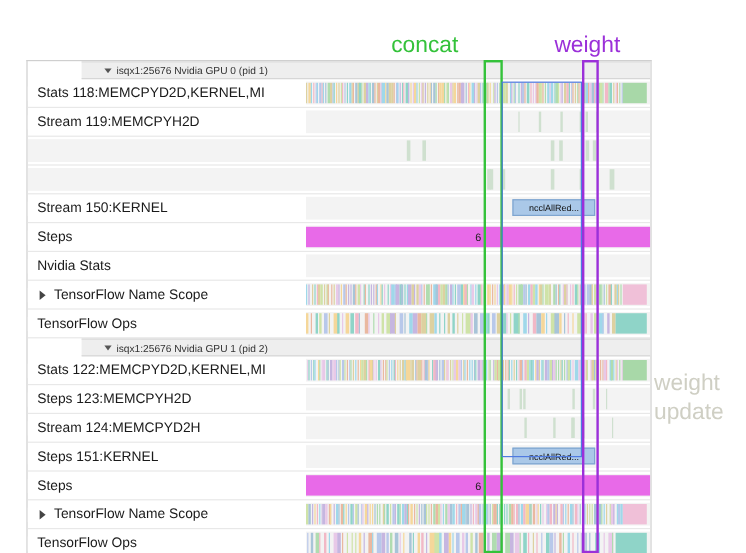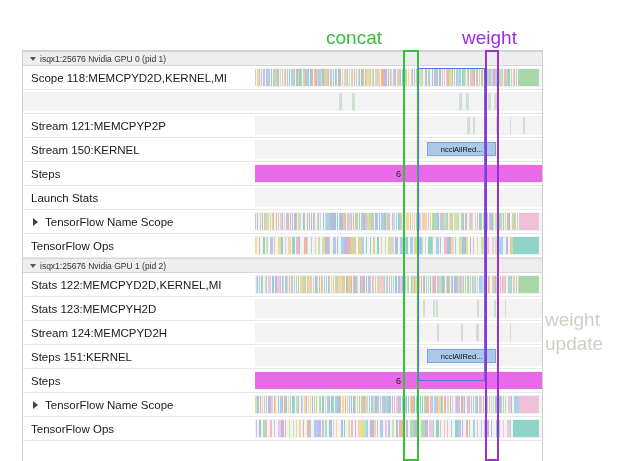--- a/index.html
+++ b/index.html
@@ -46,22 +46,23 @@
   }
   .group-header {
     height: 15px;
     background: #eeeeee;
     border-bottom: 1px solid #d6d6d6;
     border-top: 1px solid #d6d6d6;
     font-size: 8.5px;
     color: #333;
     display: flex;
     align-items: center;
-    padding-left: 8px;
+    padding-left: 20px;
     box-sizing: border-box;
+    margin-left: 45px;
   }
   .group-header .tri {
     display: inline-block;
     width: 0; height: 0;
     border-left: 4px solid #555;
     border-top: 3px solid transparent;
     border-bottom: 3px solid transparent;
     margin-right: 5px;
     transform: rotate(90deg);
   }
@@ -161,21 +162,21 @@
   <div class="annot" id="annot-split">weight</div>
   <div class="annot" id="annot-nccl">nccl</div>
   <div class="annot" id="annot-weight">weight update</div>
 
   <div id="trace">
       <div class="group-header">
         <span class="tri"></span>
         <span>isqx1:25676 Nvidia GPU 0 (pid 1)</span>
       </div>
       <div class="row">
-        <div class="row-label"><span>Scope 118:MEMCPYD2D,KERNEL,MI</span></div>
+        <div class="row-label"><span>Stats 118:MEMCPYD2D,KERNEL,MI</span></div>
         <div class="track">
           <div class="track-bg"></div>
           <div class="seg" style="left: 0.0035114%; width: 0.25%; background: rgb(221, 209, 160);"></div>
           <div class="seg" style="left: 0.823042%; width: 0.415766%; background: rgb(245, 215, 154);"></div>
           <div class="seg" style="left: 1.36654%; width: 0.25%; background: rgb(159, 216, 234);"></div>
           <div class="seg" style="left: 2.05895%; width: 0.25%; background: rgb(242, 184, 198);"></div>
           <div class="seg" style="left: 2.68256%; width: 0.41334%; background: rgb(184, 200, 234);"></div>
           <div class="seg" style="left: 3.17705%; width: 0.25%; background: rgb(159, 216, 234);"></div>
           <div class="seg" style="left: 3.7689%; width: 0.779749%; background: rgb(184, 200, 234);"></div>
           <div class="seg" style="left: 4.55667%; width: 0.25%; background: rgb(242, 184, 198);"></div>
@@ -318,32 +319,43 @@
           <div class="seg" style="left: 88.3202%; width: 0.569532%; background: rgb(143, 212, 200);"></div>
           <div class="seg" style="left: 89.2262%; width: 0.404904%; background: rgb(221, 209, 160);"></div>
           <div class="seg" style="left: 89.7294%; width: 0.307831%; background: rgb(232, 201, 232);"></div>
           <div class="seg" style="left: 90.2425%; width: 0.292807%; background: rgb(234, 184, 160);"></div>
           <div class="seg" style="left: 91.0028%; width: 0.43019%; background: rgb(176, 220, 176);"></div>
           <div class="seg" style="left: 91.5007%; width: 0.489714%; background: rgb(184, 200, 234);"></div>
           <div class="seg" style="left: 92%; width: 7%; background: rgb(168, 216, 168);"></div>
         </div>
       </div>
       <div class="row">
+        <div class="row-label"><span>Stream 119:MEMCPYH2D</span></div>
+        <div class="track">
+          <div class="track-bg"></div>
+          <div class="seg" style="left: 61.5644%; width: 0.6%; background: rgb(207, 224, 207);"></div>
+          <div class="seg" style="left: 81.2581%; width: 0.6%; background: rgb(207, 224, 207);"></div>
+          <div class="seg" style="left: 67.6279%; width: 0.6%; background: rgb(207, 224, 207);"></div>
+          <div class="seg" style="left: 84.2301%; width: 0.6%; background: rgb(207, 224, 207);"></div>
+          <div class="seg" style="left: 79.5704%; width: 0.6%; background: rgb(207, 224, 207);"></div>
+          <div class="seg" style="left: 73.8748%; width: 0.6%; background: rgb(207, 224, 207);"></div>
+        </div>
+      </div>
+      <div class="row">
         <div class="track">
           <div class="track-bg"></div>
           <div class="seg" style="left: 63.3466%; width: 0.6%; background: rgb(207, 224, 207);"></div>
           <div class="seg" style="left: 90.7509%; width: 0.6%; background: rgb(207, 224, 207);"></div>
           <div class="seg" style="left: 60.9542%; width: 0.6%; background: rgb(207, 224, 207);"></div>
           <div class="seg" style="left: 89.5102%; width: 0.6%; background: rgb(207, 224, 207);"></div>
           <div class="seg" style="left: 85.3998%; width: 0.6%; background: rgb(207, 224, 207);"></div>
           <div class="seg" style="left: 83.9322%; width: 0.6%; background: rgb(207, 224, 207);"></div>
         </div>
       </div>
       <div class="row">
-        <div class="row-label"><span>Stream 121:MEMCPYP2P</span></div>
         <div class="track">
           <div class="track-bg"></div>
           <div class="seg" style="left: 76.0837%; width: 0.6%; background: rgb(207, 224, 207);"></div>
           <div class="seg" style="left: 93.5344%; width: 0.6%; background: rgb(207, 224, 207);"></div>
           <div class="seg" style="left: 84.0354%; width: 0.6%; background: rgb(207, 224, 207);"></div>
           <div class="seg" style="left: 88.6883%; width: 0.6%; background: rgb(207, 224, 207);"></div>
           <div class="seg" style="left: 74.2115%; width: 0.6%; background: rgb(207, 224, 207);"></div>
           <div class="seg" style="left: 73.8305%; width: 0.6%; background: rgb(207, 224, 207);"></div>
         </div>
       </div>
@@ -357,21 +369,21 @@
       <div class="row">
         <div class="row-label"><span>Steps</span></div>
         <div class="track">
           <div class="track-bg"></div>
           <div class="bar-full" style="background: rgb(232, 106, 232);">
             <div class="bar-label">6</div>
           </div>
         </div>
       </div>
       <div class="row">
-        <div class="row-label"><span>Launch Stats</span></div>
+        <div class="row-label"><span>Nvidia Stats</span></div>
         <div class="track">
           <div class="track-bg"></div>
         </div>
       </div>
       <div class="row">
         <div class="row-label indent"><span class="caret"></span><span>TensorFlow Name Scope</span></div>
         <div class="track">
           <div class="track-bg"></div>
           <div class="seg" style="left: 0.134387%; width: 0.391745%; background: rgb(159, 216, 234);"></div>
           <div class="seg" style="left: 0.813847%; width: 0.25%; background: rgb(198, 182, 224);"></div>
@@ -738,21 +750,21 @@
           <div class="seg" style="left: 88.503%; width: 0.788123%; background: rgb(176, 220, 176);"></div>
           <div class="seg" style="left: 89.1537%; width: 0.343138%; background: rgb(159, 216, 234);"></div>
           <div class="seg" style="left: 89.8362%; width: 0.300479%; background: rgb(221, 209, 160);"></div>
           <div class="seg" style="left: 90.2219%; width: 0.409215%; background: rgb(232, 201, 232);"></div>
           <div class="seg" style="left: 90.7841%; width: 0.403153%; background: rgb(176, 220, 176);"></div>
           <div class="seg" style="left: 91.4961%; width: 0.25%; background: rgb(232, 201, 232);"></div>
           <div class="seg" style="left: 92%; width: 7%; background: rgb(168, 216, 168);"></div>
         </div>
       </div>
       <div class="row">
-        <div class="row-label"><span>Stats 123:MEMCPYH2D</span></div>
+        <div class="row-label"><span>Steps 123:MEMCPYH2D</span></div>
         <div class="track">
           <div class="track-bg"></div>
           <div class="seg" style="left: 83.4403%; width: 0.6%; background: rgb(207, 224, 207);"></div>
           <div class="seg" style="left: 63.0916%; width: 0.6%; background: rgb(207, 224, 207);"></div>
           <div class="seg" style="left: 77.3181%; width: 0.6%; background: rgb(207, 224, 207);"></div>
           <div class="seg" style="left: 61.9498%; width: 0.6%; background: rgb(207, 224, 207);"></div>
           <div class="seg" style="left: 58.687%; width: 0.6%; background: rgb(207, 224, 207);"></div>
           <div class="seg" style="left: 86.9546%; width: 0.6%; background: rgb(207, 224, 207);"></div>
         </div>
       </div>

